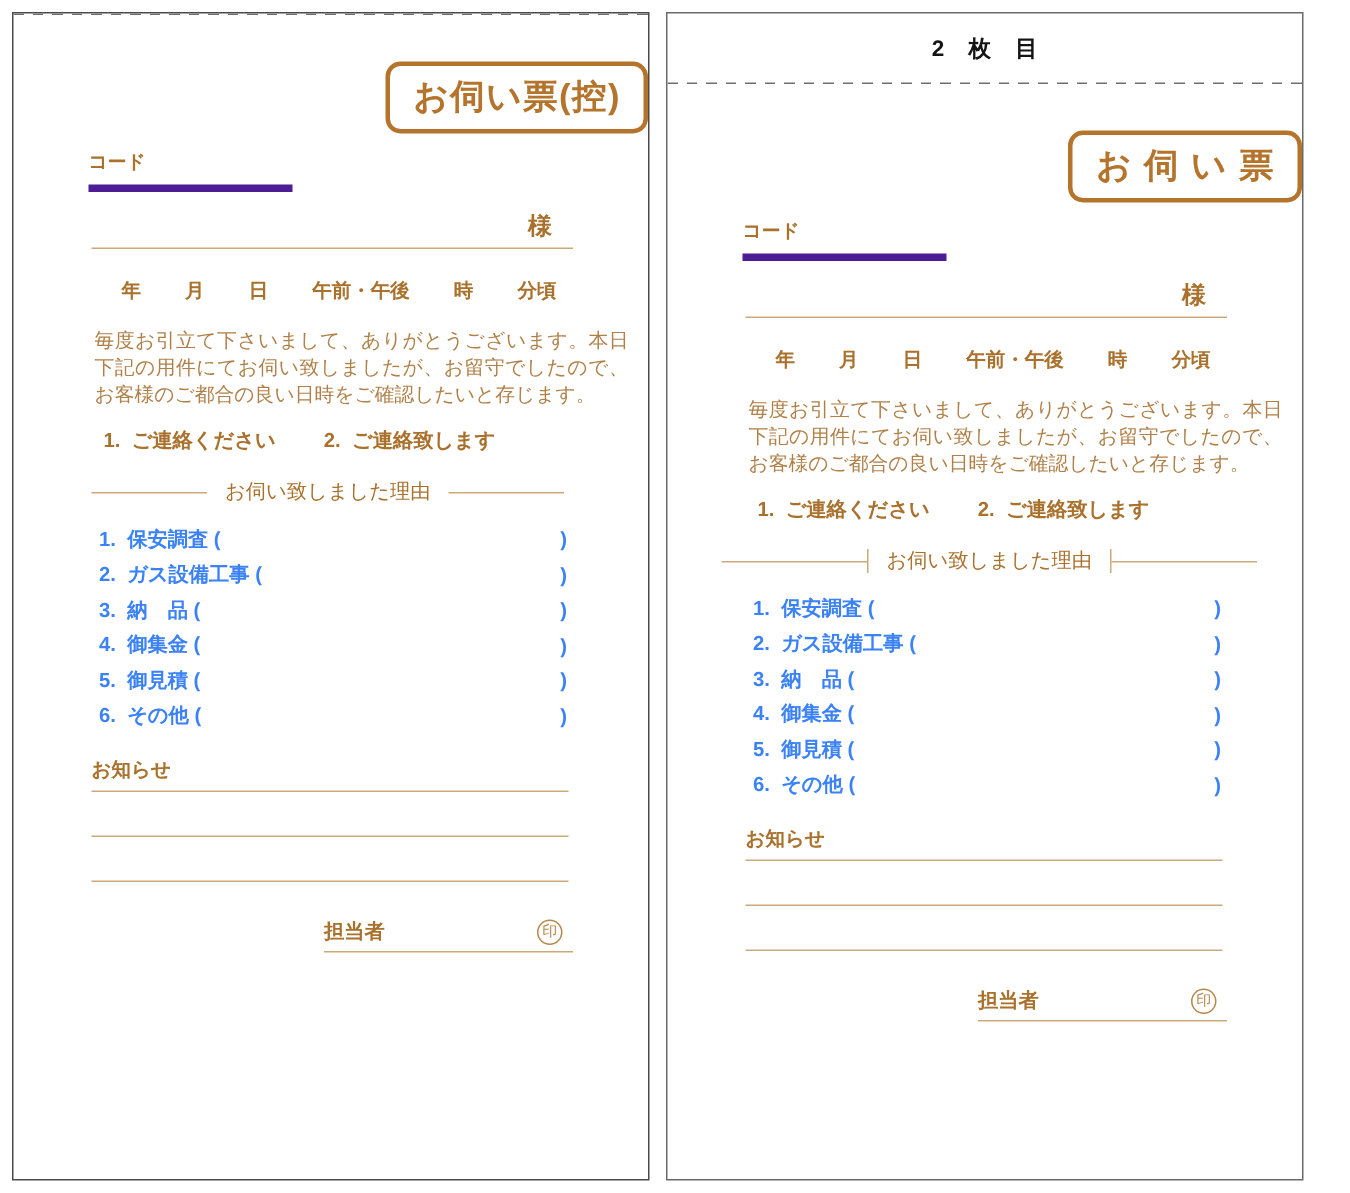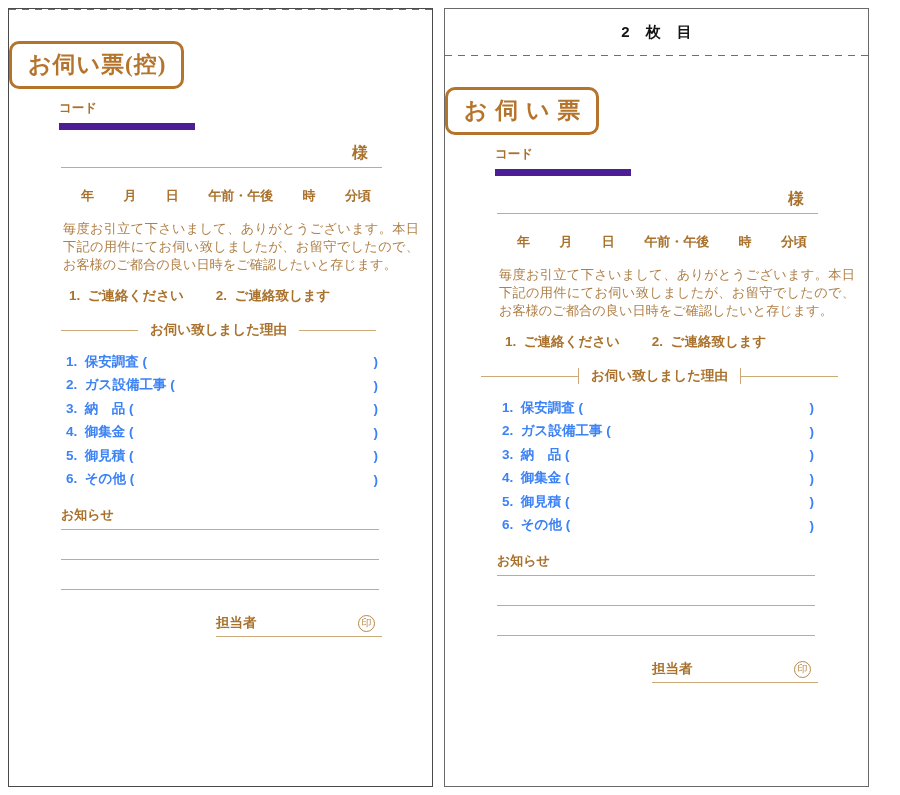--- a/index.html
+++ b/index.html
@@ -10,38 +10,38 @@
   .sheet { position:absolute; top:8px; width:425px; height:779px;
     background:#ffffff; border:1px solid #5c5c5c; overflow:hidden; }
   .sheet--first  { left:8px;  border-color:#4a4a4a; }
   .sheet--second { left:444px; border-color:#6a6a6a; }
 
   .sheet-head { height:46px; display:flex; align-items:center; justify-content:center;
     font-size:15px; font-weight:bold; letter-spacing:6px; color:#141414; text-indent:6px; }
   .perforation { height:1px; margin:0;
     background:repeating-linear-gradient(90deg,#6e6e6e 0 7px,transparent 7px 13px); }
 
-  .title-wrap { text-align:left; margin-top:31px; height:42px;font-family:Liberation Serif, serif; }
+  .title-wrap { text-align:right; margin-top:31px; height:42px; }
   .title-box { display:inline-block; border:3px solid #b5742c; border-radius:10px;
     padding:5px 15px 6px 16px; font-size:23px; font-weight:bold; letter-spacing:1px;
     color:#b5742c; white-space:pre; }
-  .code-row { margin:17px 0 0 50px; width:136px; border-bottom:7px solid #4c1d95;
+  .code-row { margin:17px 0 0 50px; width:136px; border-bottom:5px solid #4c1d95;
     padding-bottom:6px; font-size:12.5px; font-weight:bold; color:#a9712c; }
   .addressee-row { margin:13px 50px 0 52px; border-bottom:1px solid #cbaa78;
     text-align:right; padding:0 14px 3px 0; font-size:16px; font-weight:bold; color:#a9712c; }
   .date-row { margin:19px 61px 0 72px; display:flex; justify-content:space-between;
     font-size:13px; font-weight:bold; color:#a9712c; }
   .greeting { margin:15px 13px 0 54px; font-family:"Liberation Serif","DejaVu Serif",serif;
     font-size:13.2px; line-height:18px; color:#b08048; text-align:justify; }
   .options { margin:13px 0 0 60px; display:flex; gap:32px;
     font-size:13.5px; font-weight:bold; color:#a9712c; }
   .keep-space { white-space:pre; }
 
   .reason-header { margin:16px 56px 0 52px; display:flex; align-items:center;
-    font-size:13.5px; font-weight:bold; color:#a9712c; }
+    font-size:13.5px; font-weight:normal; color:#a9712c; }
   .reason-header .line { flex:1; height:0; border-top:1px solid #cbaa78; }
   .reason-header .txt { padding:0 12px; white-space:pre; }
   .reason-header .tick { width:1px; height:16px; background:#cbaa78; }
   .sheet--second .reason-header { margin:16px 30px 0 36px; }
 
   .reasons { margin:11px 54px 0 57px; }
   .reason-row { display:flex; align-items:center; height:23.5px;
     font-size:13.5px; font-weight:bold; color:#3b82f6; }
   .reason-row .close { margin-left:auto; }
 

